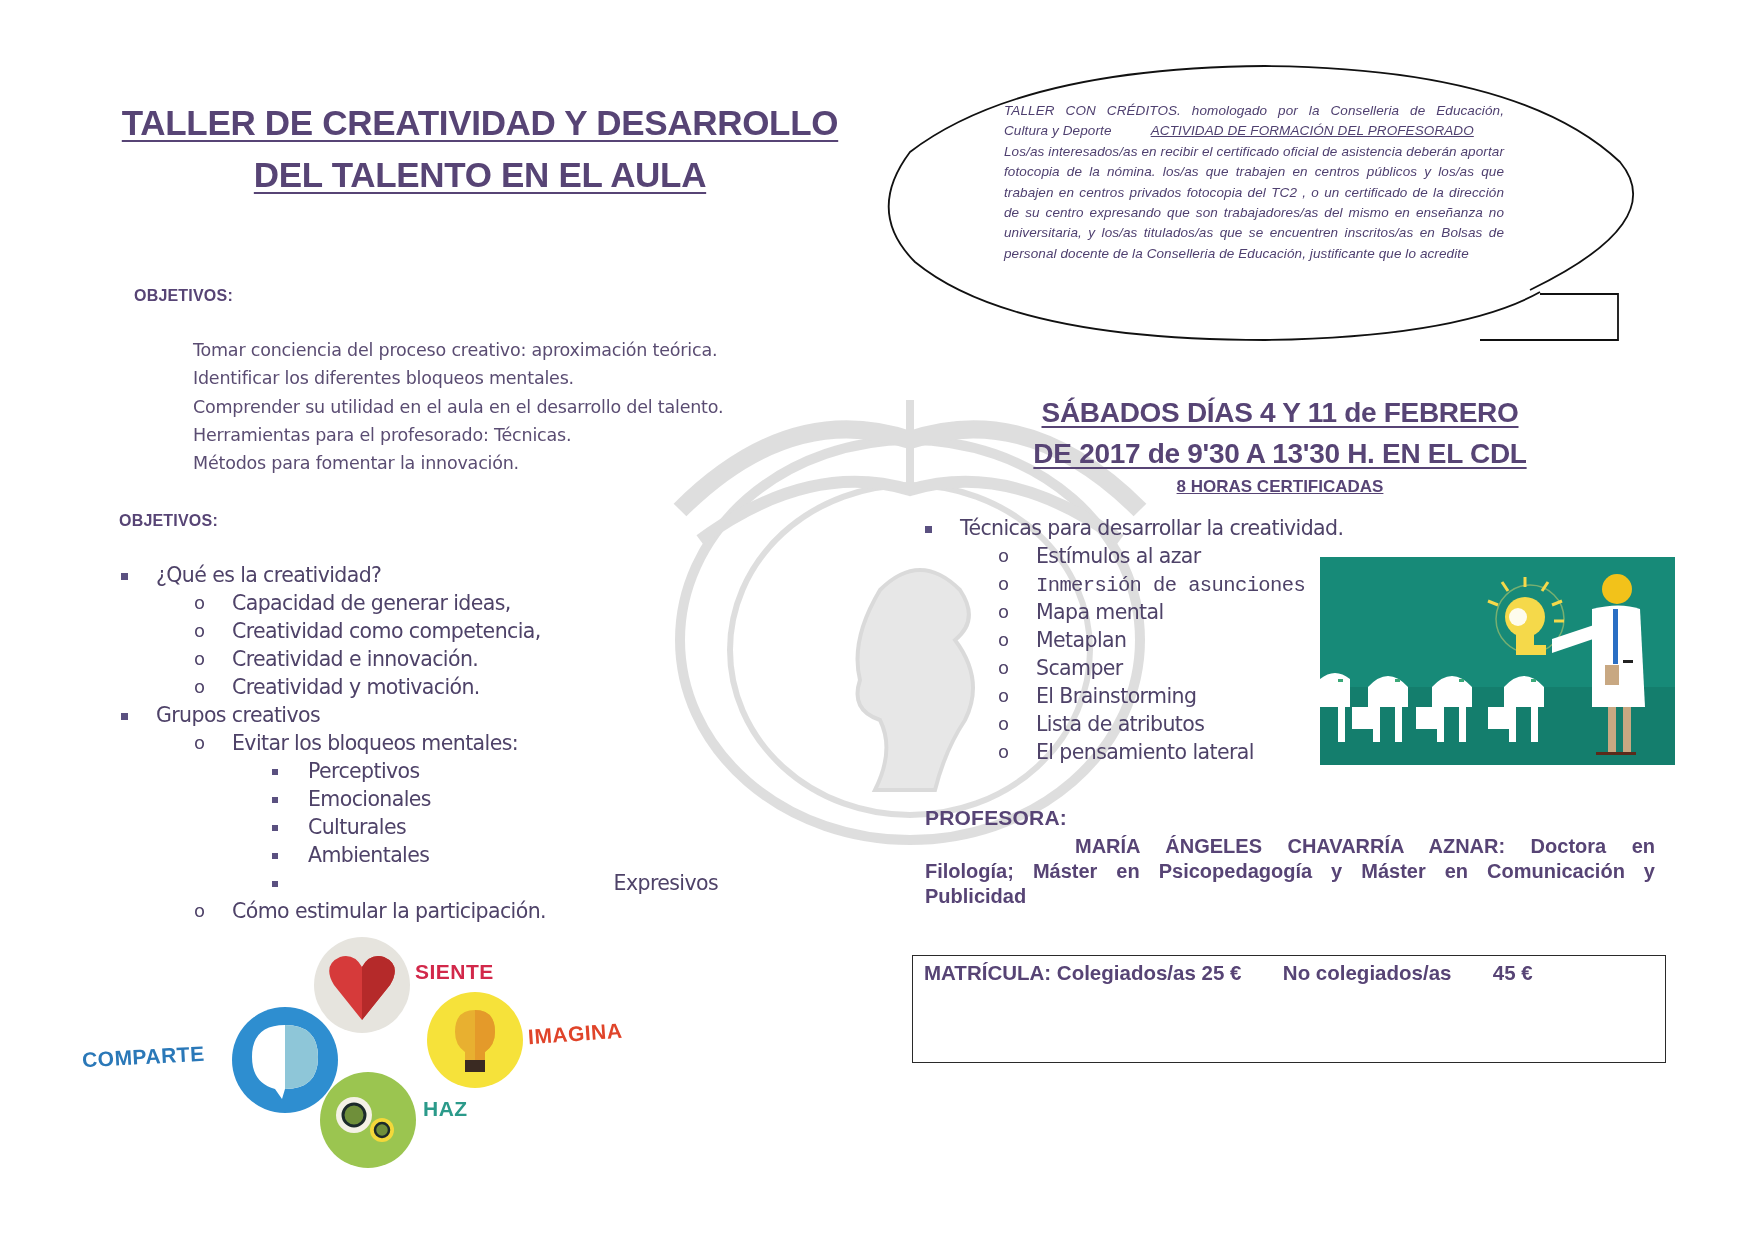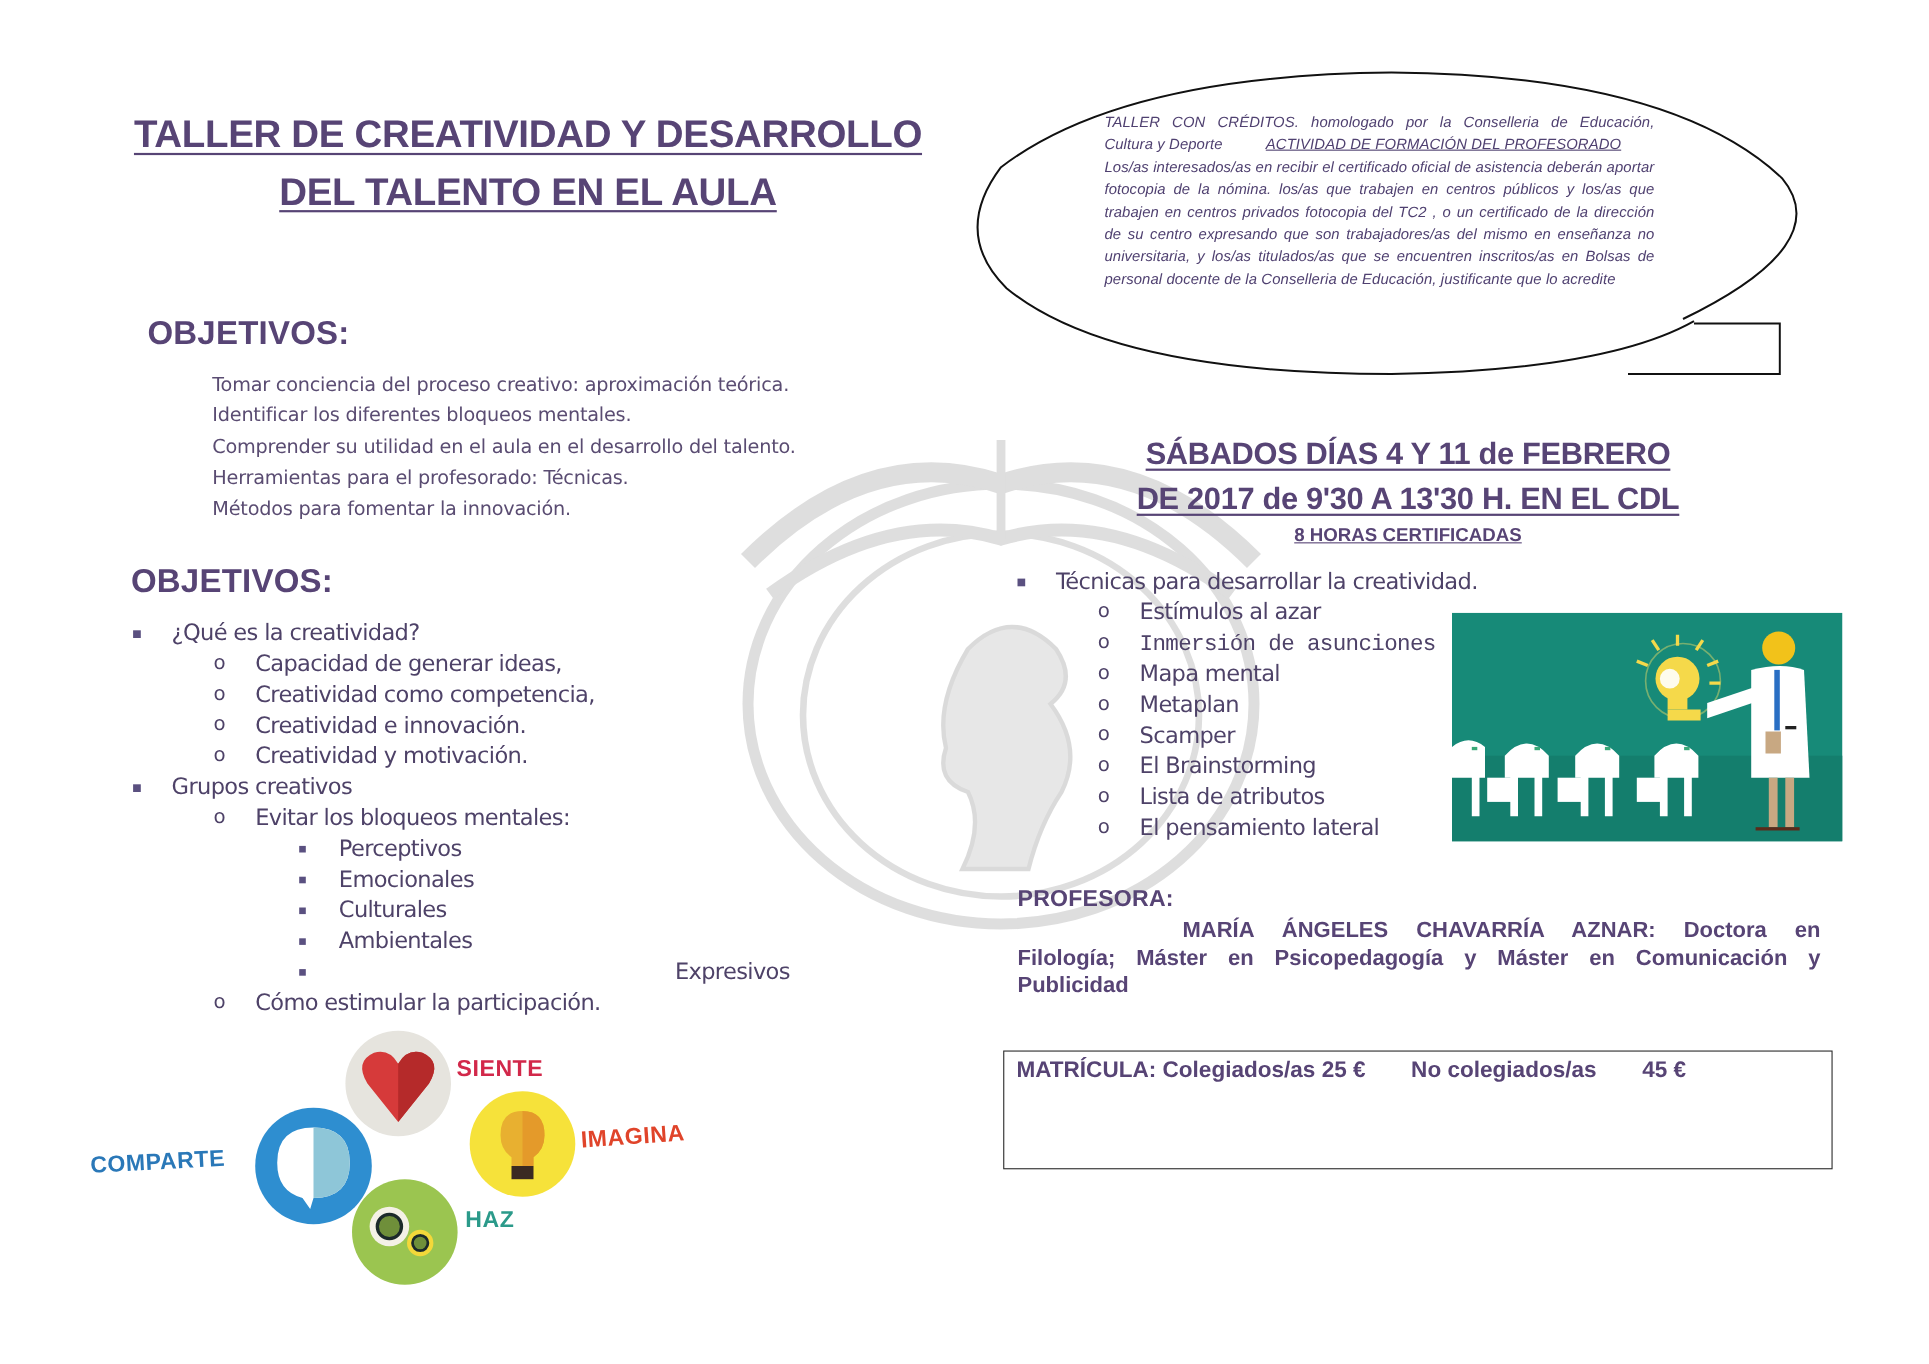--- a/index.html
+++ b/index.html
@@ -9,21 +9,21 @@
       font-family:"Liberation Sans", "DejaVu Sans", sans-serif;
     }
     .abs { position:absolute; }
     .title {
       font-family:"Liberation Sans", sans-serif; font-weight:bold;
       font-size:35px; line-height:52px; color:#574475; text-align:center;
       letter-spacing:-0.3px;
     }
     .title span { text-decoration:underline; text-decoration-thickness:2px; text-underline-offset:5px;margin-top:24px; }
     .heading {
-      font-family:"Liberation Sans", sans-serif; font-weight:bold; font-size:30px; color:#574475;
+      font-family:"Liberation Sans", sans-serif; font-weight:bold; font-size:16px; color:#574475;
       letter-spacing:0.2px;
     }
     .obj-line {
       font-family:"DejaVu Sans", sans-serif; font-size:17.5px; color:#5a4c72; line-height:28.3px;
       letter-spacing:-0.2px;
     }
     .list-line {
       font-family:"DejaVu Sans", sans-serif; font-size:20.5px; color:#4e4268; height:28px; line-height:28px;
       white-space:nowrap; letter-spacing:-0.6px;
     }

